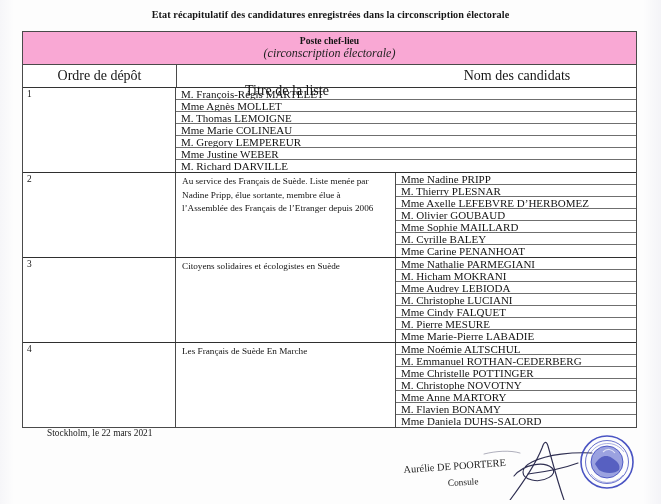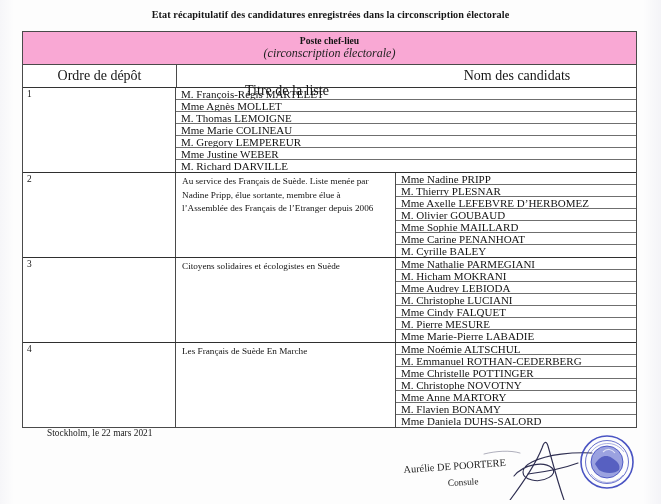--- a/index.html
+++ b/index.html
@@ -206,22 +206,22 @@
 
     <div class="list-block">
       <div class="blk-order">2</div>
       <div class="blk-title">Au service des Français de Suède. Liste menée par Nadine Pripp, élue sortante, membre élue à l’Assemblée des Français de l’Etranger depuis 2006</div>
       <div class="blk-cands">
         <div class="cand">Mme Nadine PRIPP</div>
         <div class="cand">M. Thierry PLESNAR</div>
         <div class="cand">Mme Axelle LEFEBVRE D’HERBOMEZ</div>
         <div class="cand">M. Olivier GOUBAUD</div>
         <div class="cand">Mme Sophie MAILLARD</div>
+        <div class="cand">M. Cyrille BALEY</div>
         <div class="cand">Mme Carine PENANHOAT</div>
-        <div class="cand">M. Cyrille BALEY</div>
       </div>
     </div>
 
     <div class="list-block">
       <div class="blk-order">3</div>
       <div class="blk-title">Citoyens solidaires et écologistes en Suède</div>
       <div class="blk-cands">
         <div class="cand">Mme Nathalie PARMEGIANI</div>
         <div class="cand">M. Hicham MOKRANI</div>
         <div class="cand">Mme Audrey LEBIODA</div>

